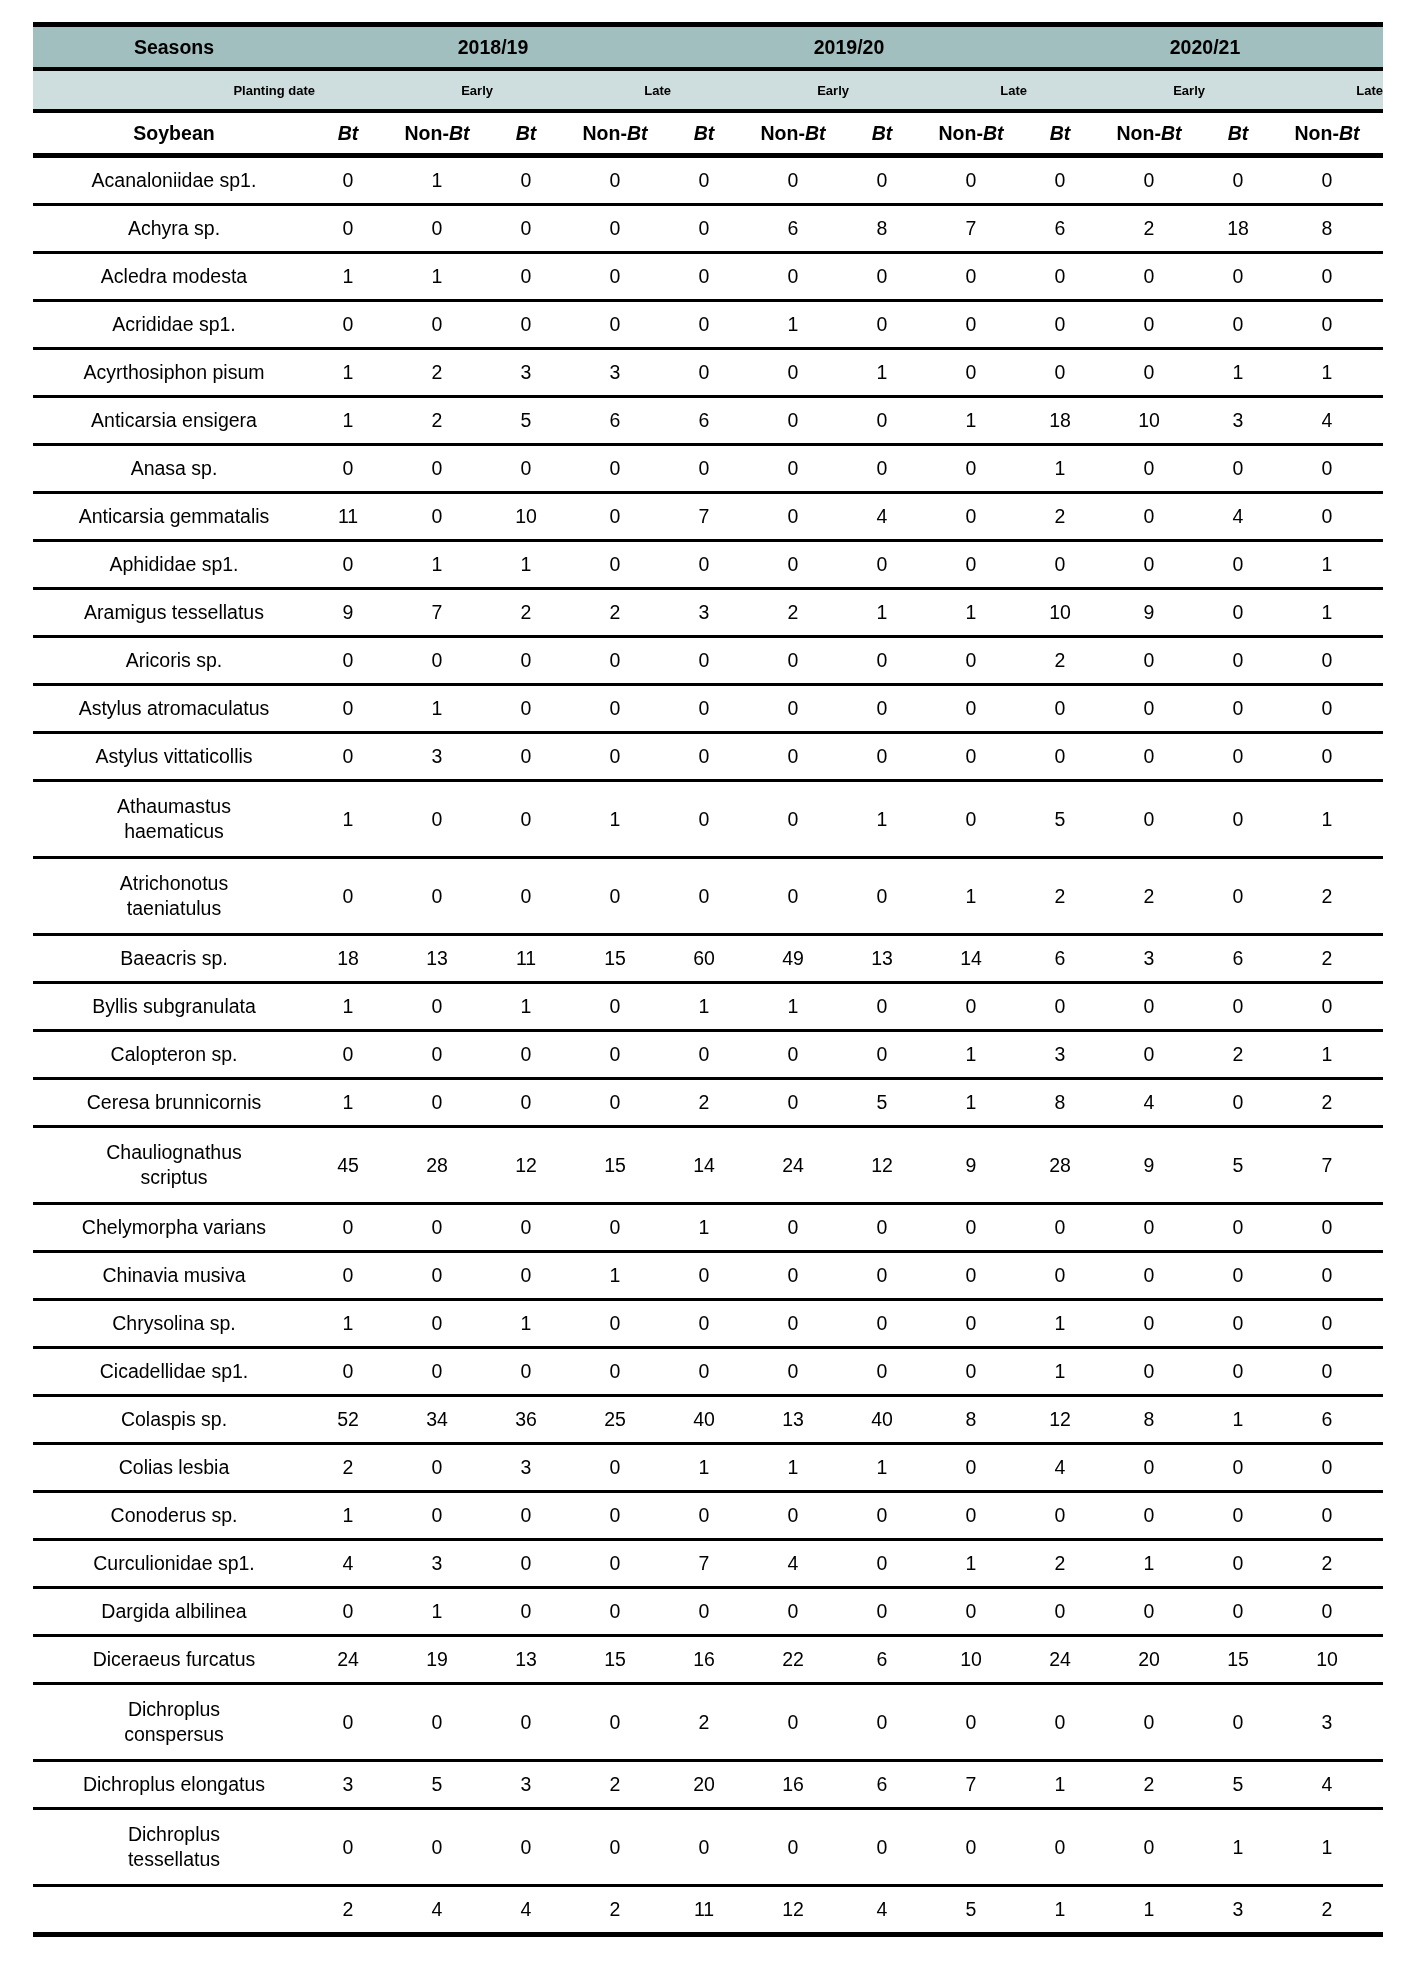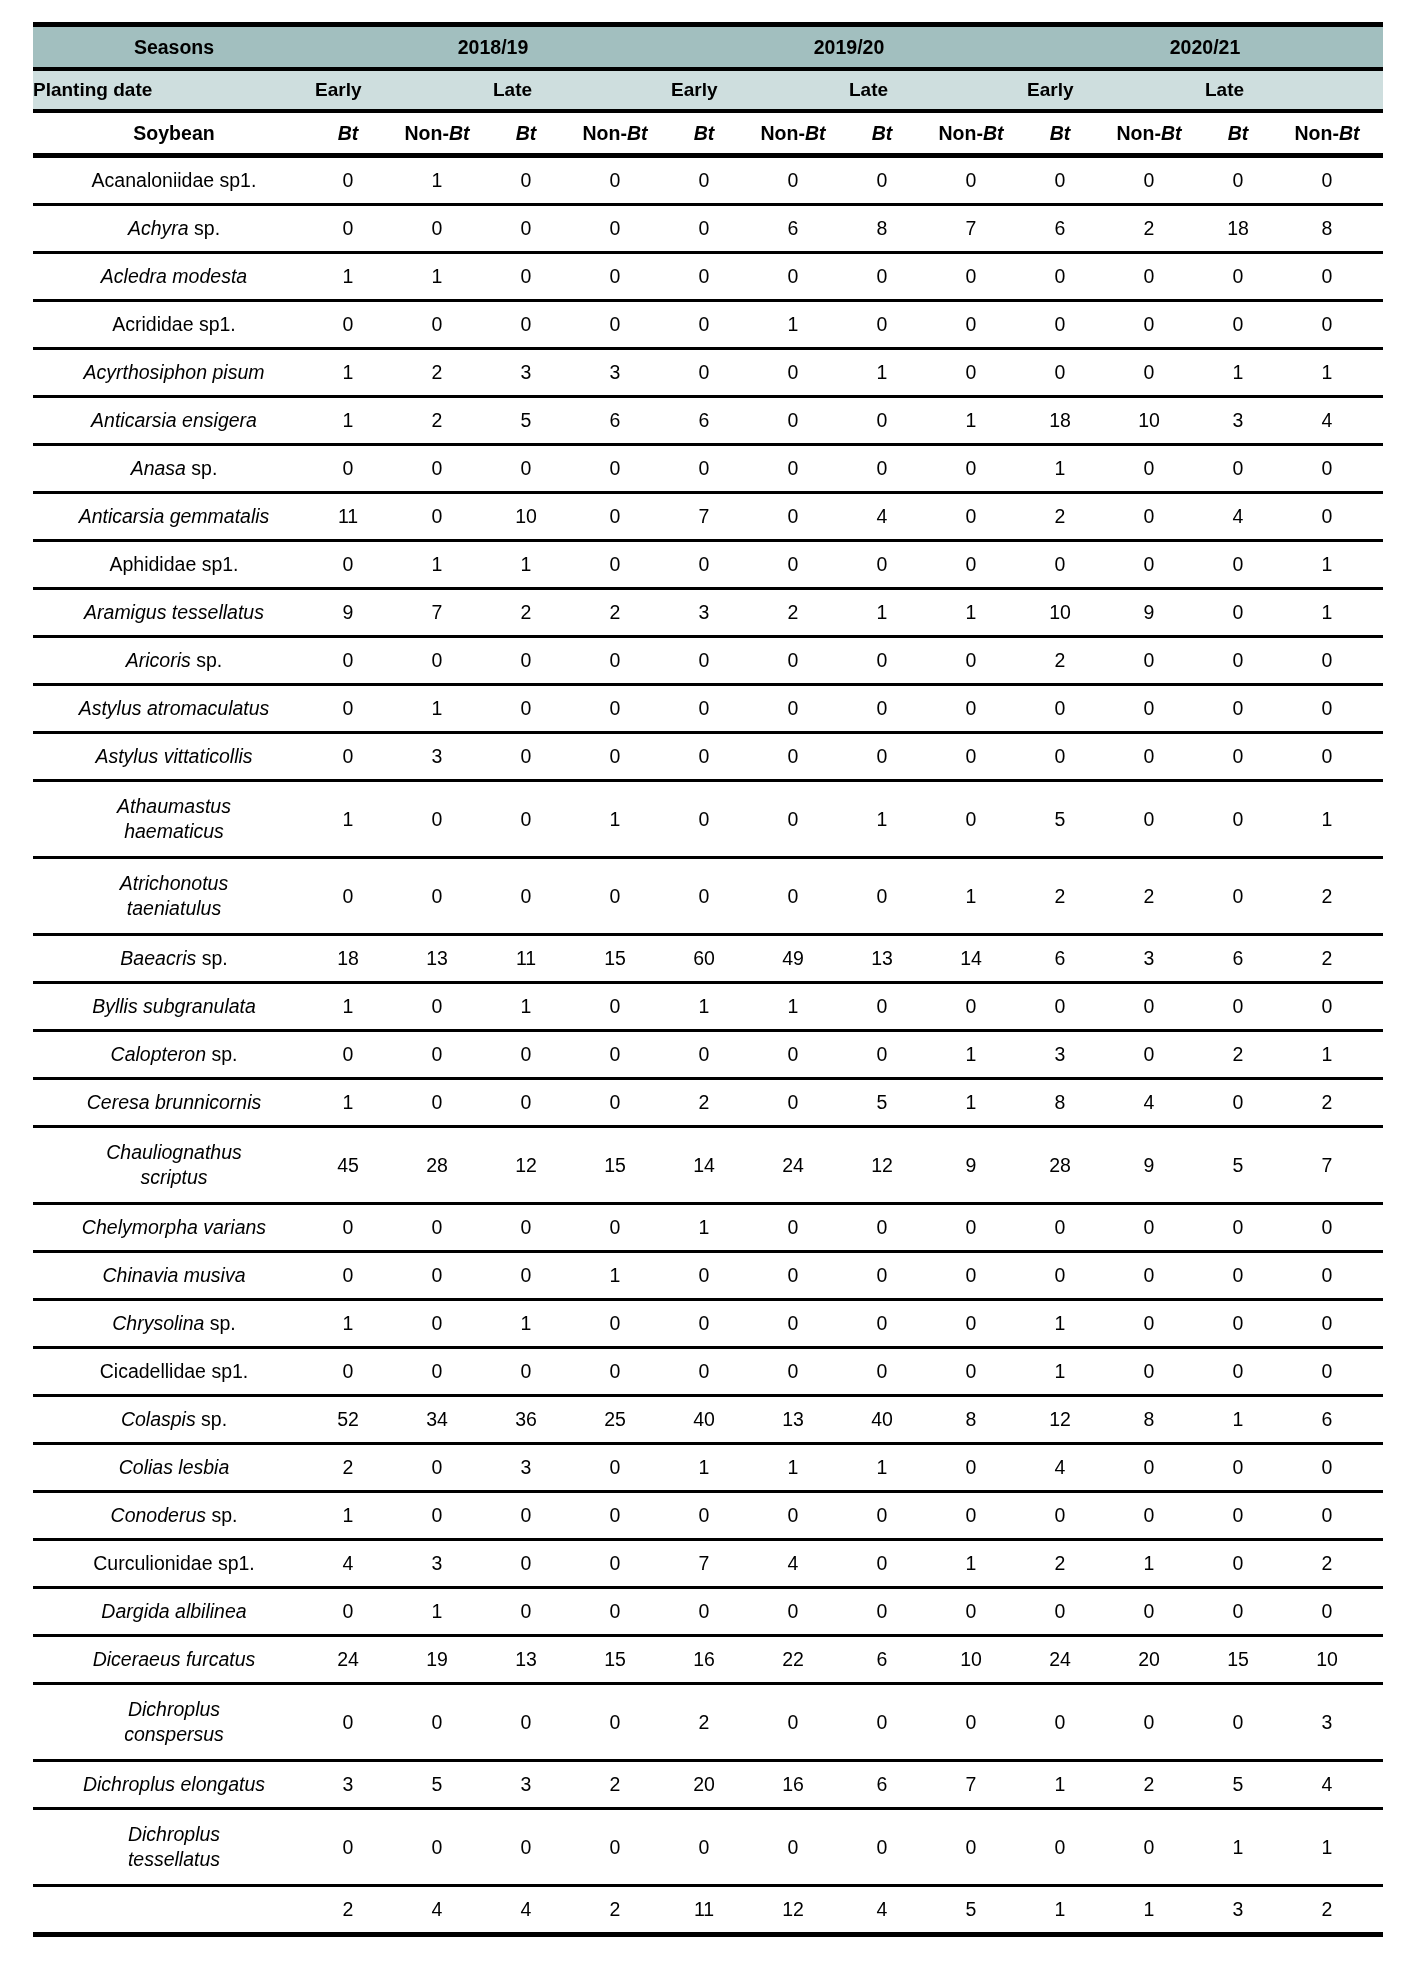--- a/index.html
+++ b/index.html
@@ -47,24 +47,24 @@
     text-align: center;
     vertical-align: middle;
   }
 
   tr.planting-row {
     background: #cedede;
   }
   tr.planting-row th {
     height: 38px;
     font-weight: bold;
-    font-size: 19px;
+    font-size: 13px;
     border-bottom: 4px solid #000;
     padding: 0;
-    text-align: left;
+    text-align: right;
     vertical-align: middle;
   }
 
   tr.soybean-row th {
     height: 40px;
     font-weight: bold;
     font-size: 19.5px;
     border-bottom: 5px solid #000;
     padding: 0;
     text-align: center;
@@ -86,21 +86,21 @@
   }
   tbody tr.row-1line td { height: 45px; }
   tbody tr.row-2line td { height: 74px; }
 
   tbody tr:last-child td { border-bottom: 5px solid #000; }
 
   td.species-name {
     text-align: center;
     padding: 0 6px;
   }
-  td.species-name .full-italic { font-style: italic; }
+  td.species-name .full-italic { }
   td.species-name .plain { font-style: normal; }
   td.species-name .linebreak { display: block; }
 
   td.value-cell { font-variant-numeric: tabular-nums; }
 </style>
 </head>
 <body>
 
 <div class="sheet">
   <table class="data-table">

